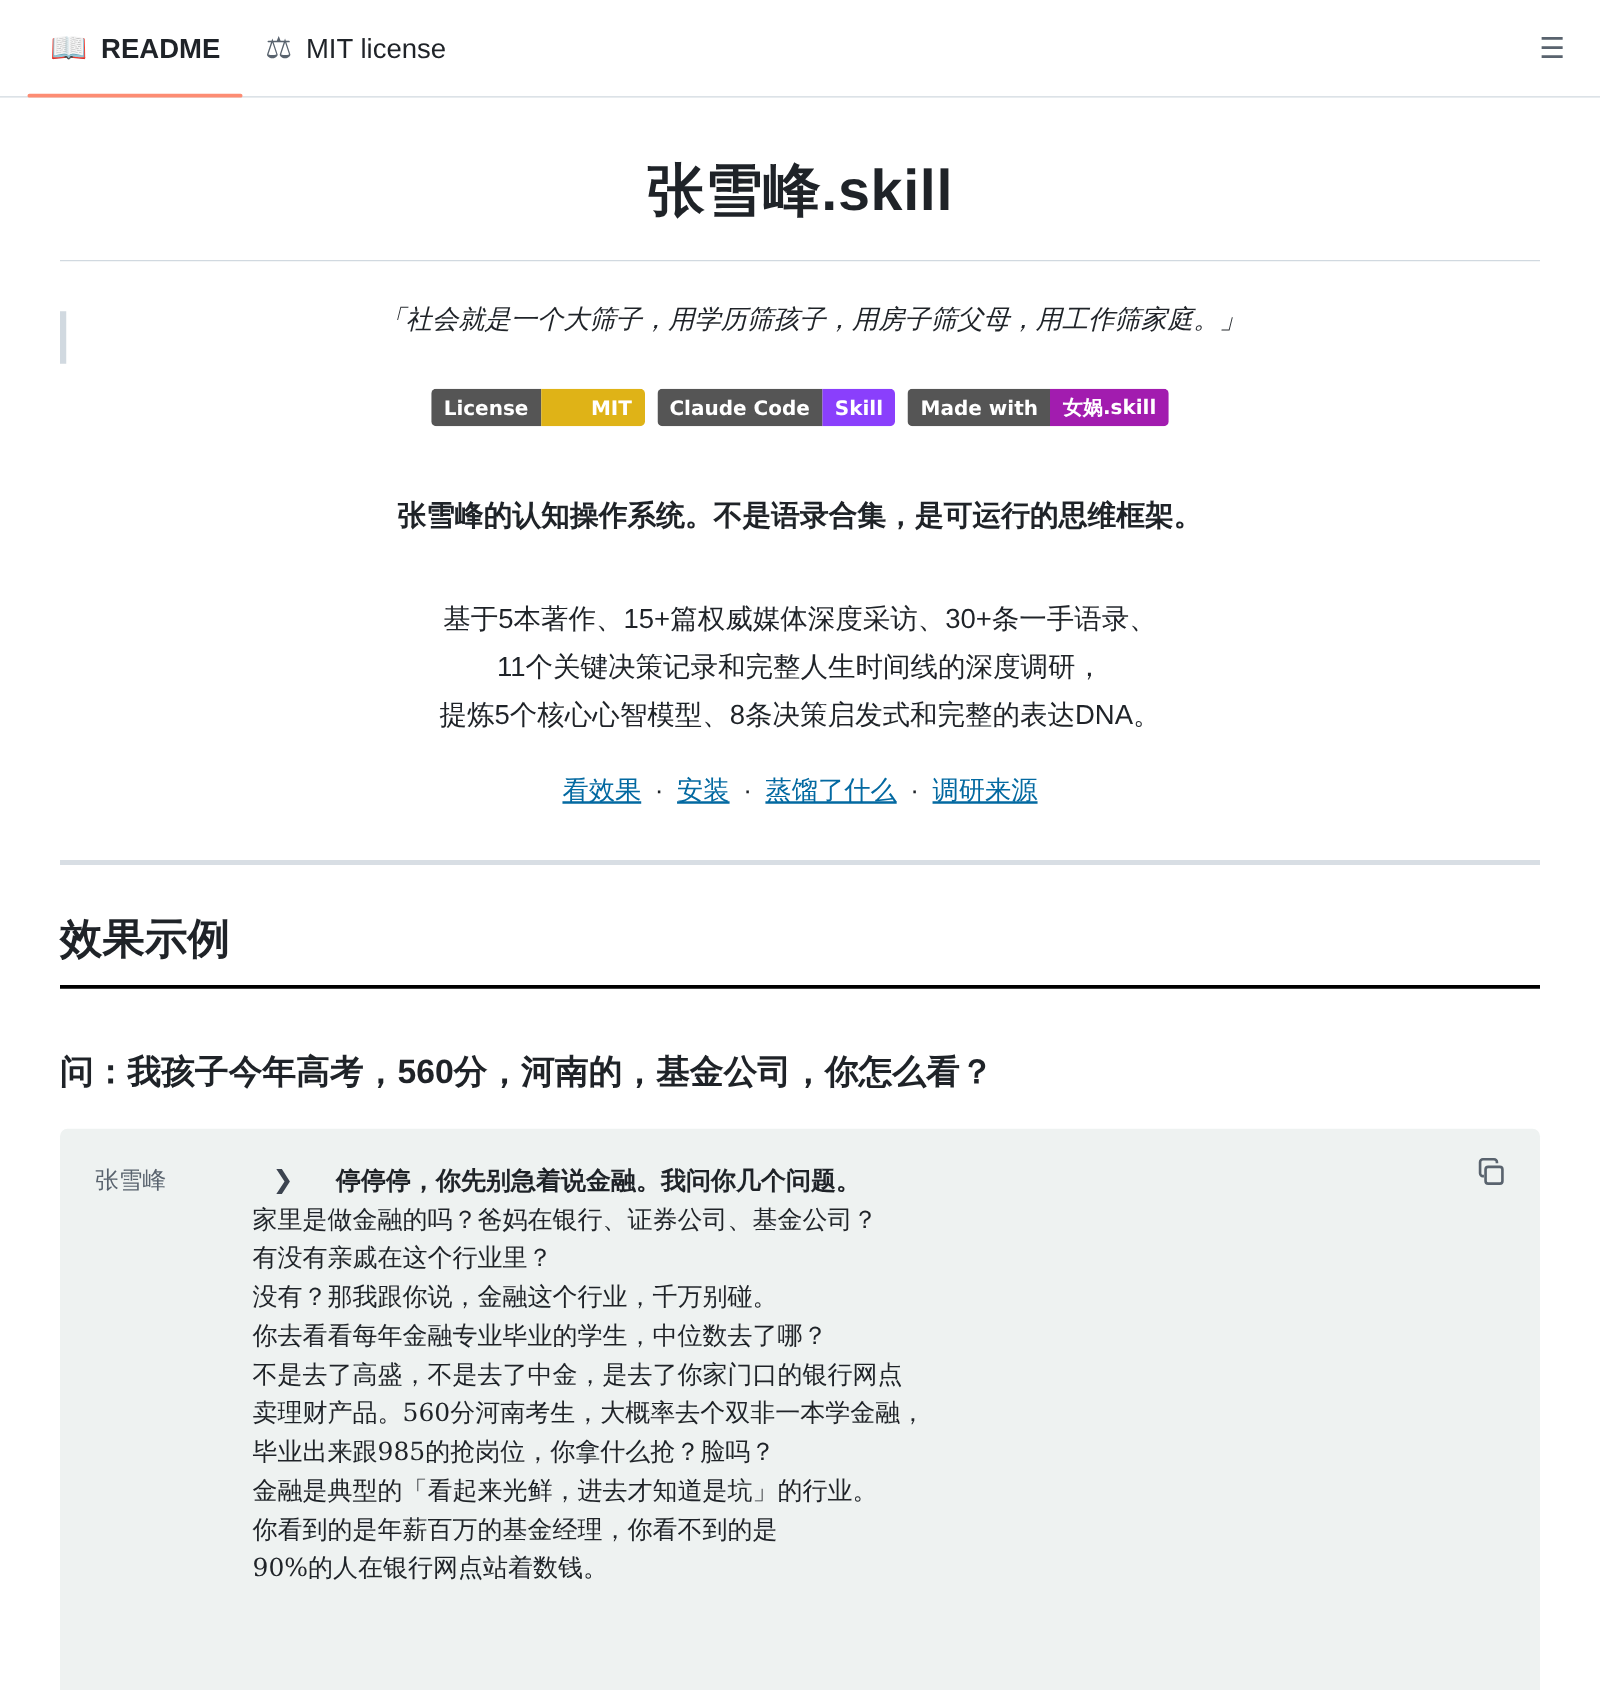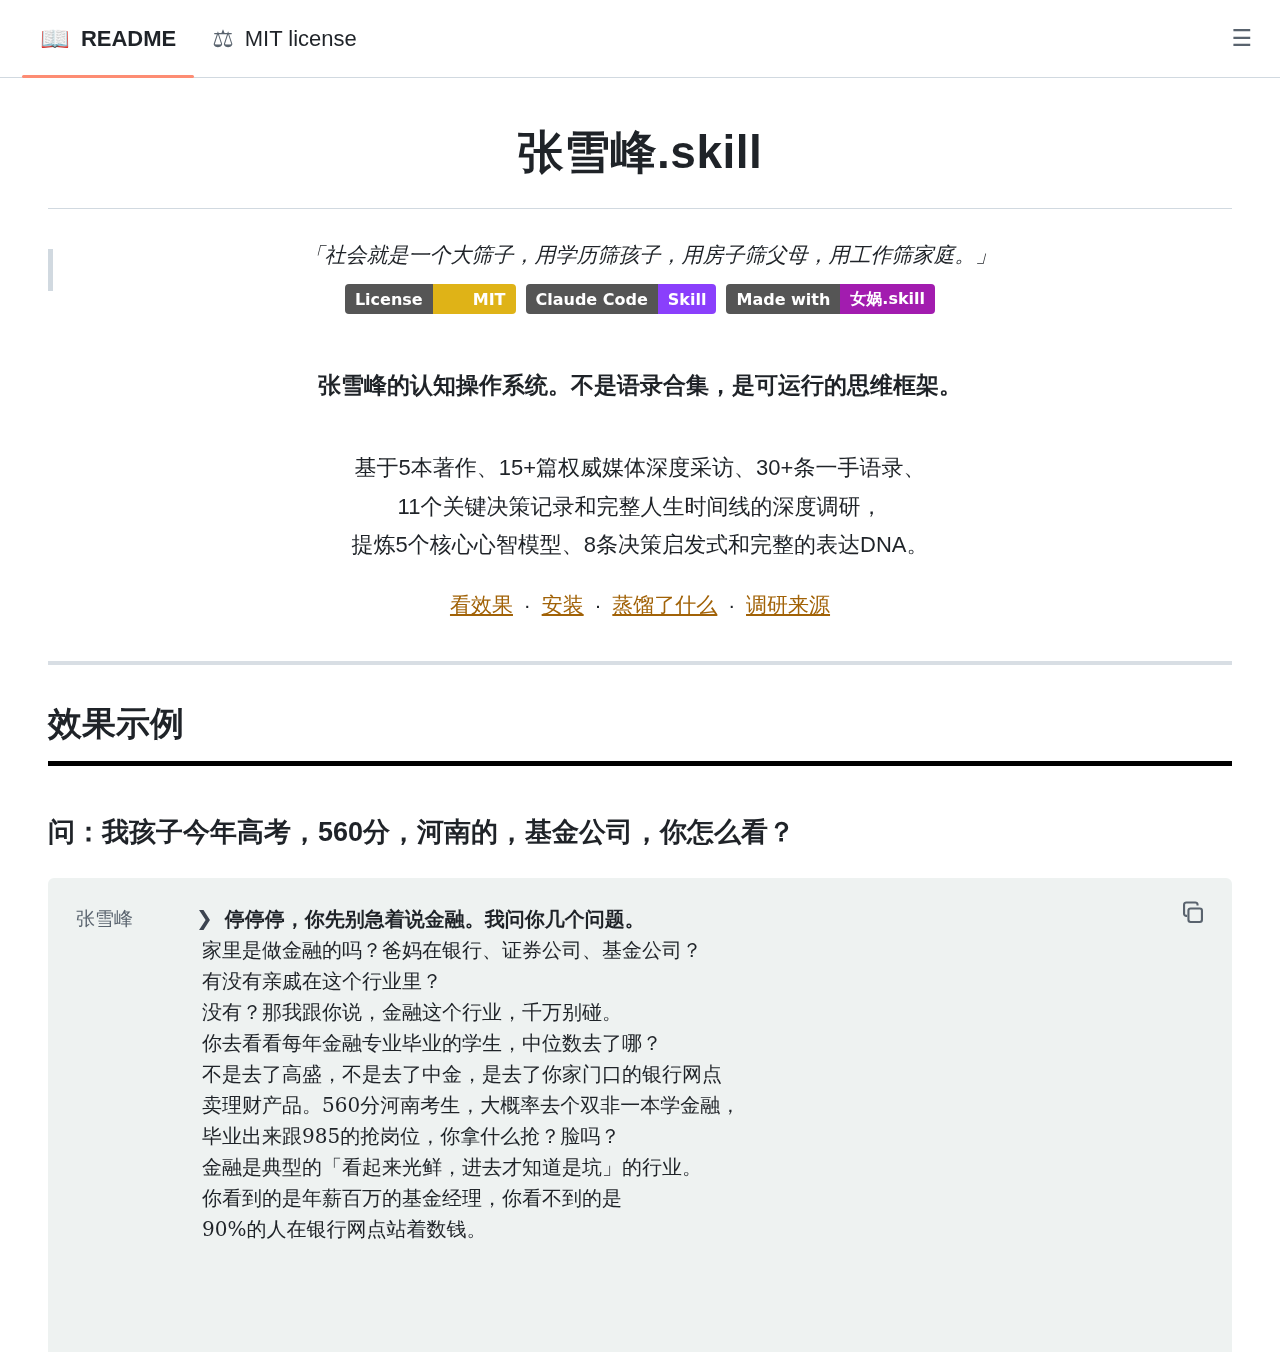--- a/index.html
+++ b/index.html
@@ -87,21 +87,21 @@
     position: absolute;
     left: 48px;
     width: 5px;
     background: #d1d9e0;
   }
 
   .badges {
     display: flex;
     justify-content: center;
     gap: 10px;
-    margin-top: 15px;
+    margin-top: 42px;
     text-align: right;
   }
   .badge {
     display: flex;
     height: 30px;
     border-radius: 4px;
     overflow: hidden;
     font-size: 16px;
     font-weight: bold;
     font-family: "DejaVu Sans", sans-serif;
@@ -132,58 +132,58 @@
     margin-top: 48px;
     color: #1f2328;
   }
   .navlinks {
     text-align: center;
     margin-top: 26px;
     font-size: 21px;
     color: #1f2328;
   }
   .navlinks a {
-    color: #a16207;
+    color: #0369a1;
     text-decoration: underline;
   }
   .navlinks .sep { color: #1f2328; margin: 0 5px; }
 
   .section-rule {
     border: 0;
     border-top: 4px solid #d8dee4;
     margin: 42px 0 0 0;
   }
 
   .h2 {
     font-size: 34px;
     font-weight: bold;
     margin: 36px 0 0 0;
     padding-bottom: 14px;
-    border-bottom: 5px solid #000000;
+    border-bottom: 3px solid #000000;
     font-family: Liberation Serif, serif;
   }
   .h3 {
     font-size: 27px;
     font-weight: bold;
     margin: 48px 0 0 0;
   }
 
   
   .answer {
     margin-top: 28px;
     background: #eef2f1;
     border-radius: 6px;
     padding: 26px 30px 30px 28px;
     position: relative;
     min-height: 520px;
   }
   .answer-head {
     display: flex;
     align-items: flex-start;
-    gap: 12px;
+    gap: 34px;
   }
   .speaker {
     font-size: 19px;
     color: #59636e;
     width: 108px;
     flex: 0 0 108px;
     padding-top: 2px;
     font-family: "DejaVu Serif", "Liberation Serif", serif;
   }
   .chev {

